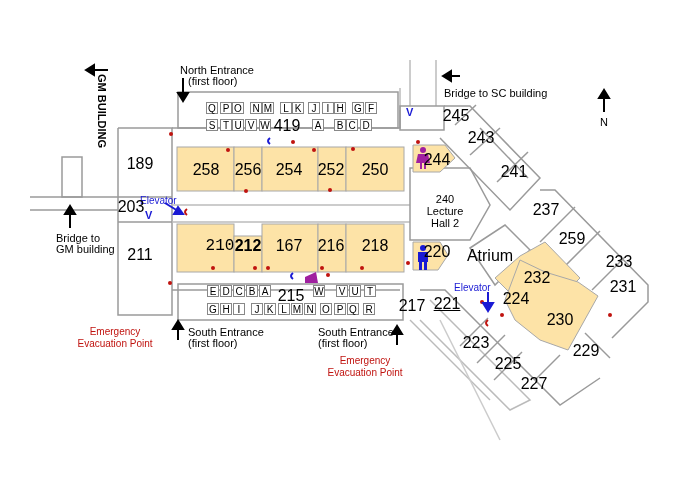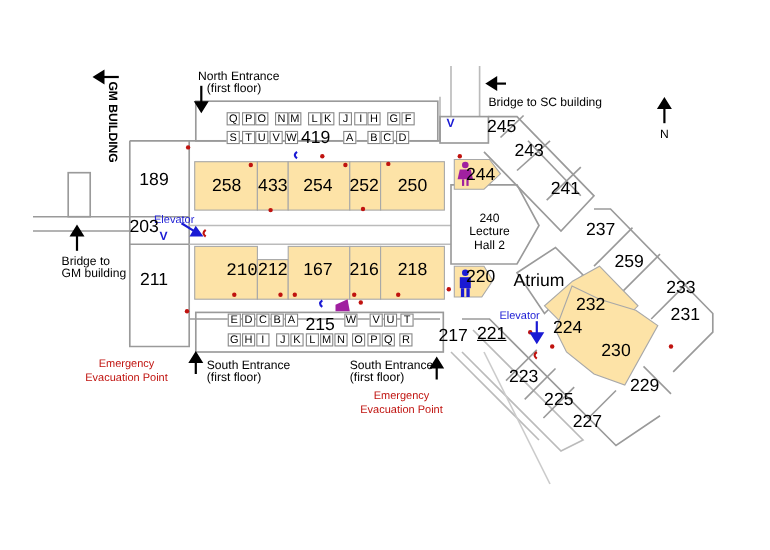--- a/index.html
+++ b/index.html
@@ -181,28 +181,28 @@
 <div class="lbl" style="left:318px;top:337px;">(first floor)</div>
 
 <div class="lbl blue-text" style="left:140px;top:195px;">Elevator</div>
 <div class="lbl blue-text" style="left:454px;top:282px;">Elevator</div>
 
 <div class="lbl v-mark" style="left:145px;top:209px;">V</div>
 <div class="lbl v-mark" style="left:406px;top:106px;">V</div>
 
 <div class="room-num" style="left:140px;top:164px;">189</div>
 <div class="room-num" style="left:206px;top:170px;">258</div>
-<div class="room-num" style="left:248px;top:170px;">433</div>
+<div class="room-num" style="left:248px;top:170px;">256</div>
 <div class="room-num" style="left:289px;top:170px;">254</div>
 <div class="room-num" style="left:331px;top:170px;">252</div>
 <div class="room-num" style="left:375px;top:170px;">250</div>
 <div class="room-num" style="left:131px;top:207px;">203</div>
 <div class="room-num" style="left:140px;top:255px;">211</div>
 <div class="room-num" style="left:220px;top:246px;font-family:Liberation Mono, monospace;">210</div>
-<div class="room-num" style="left:248px;top:246px;">212</div>
+<div class="room-num" style="left:248px;top:246px;font-weight:bold;">212</div>
 <div class="room-num" style="left:289px;top:246px;">167</div>
 <div class="room-num" style="left:331px;top:246px;">216</div>
 <div class="room-num" style="left:375px;top:246px;">218</div>
 <div class="room-num" style="left:437px;top:160px;">244</div>
 <div class="room-num" style="left:437px;top:252px;">220</div>
 <div class="room-num" style="left:456px;top:116px;">245</div>
 <div class="room-num" style="left:481px;top:138px;">243</div>
 <div class="room-num" style="left:514px;top:172px;">241</div>
 <div class="room-num" style="left:546px;top:210px;">237</div>
 <div class="room-num" style="left:572px;top:239px;">259</div>

